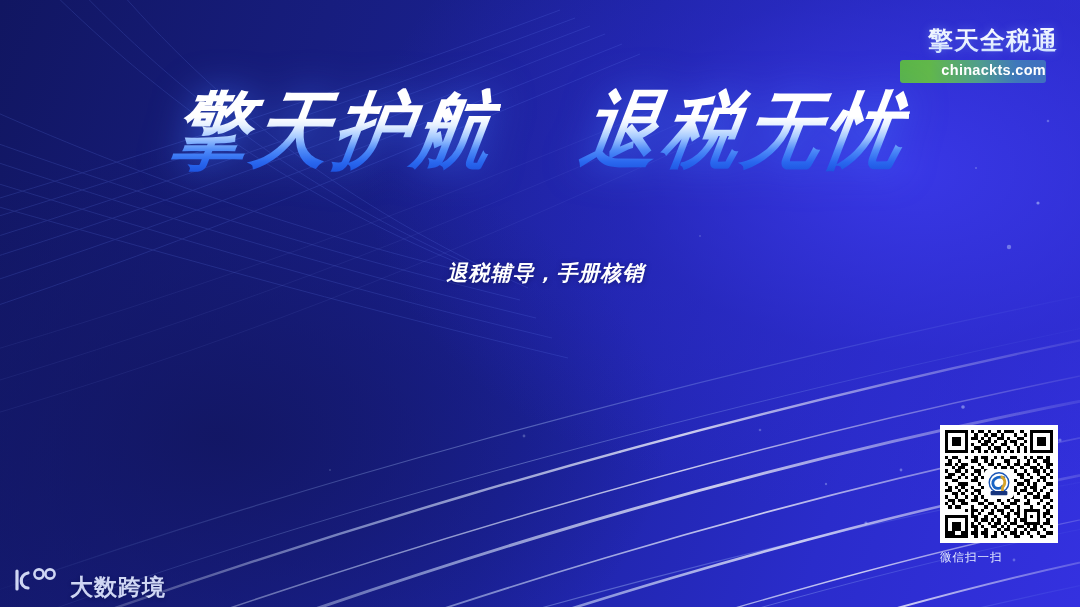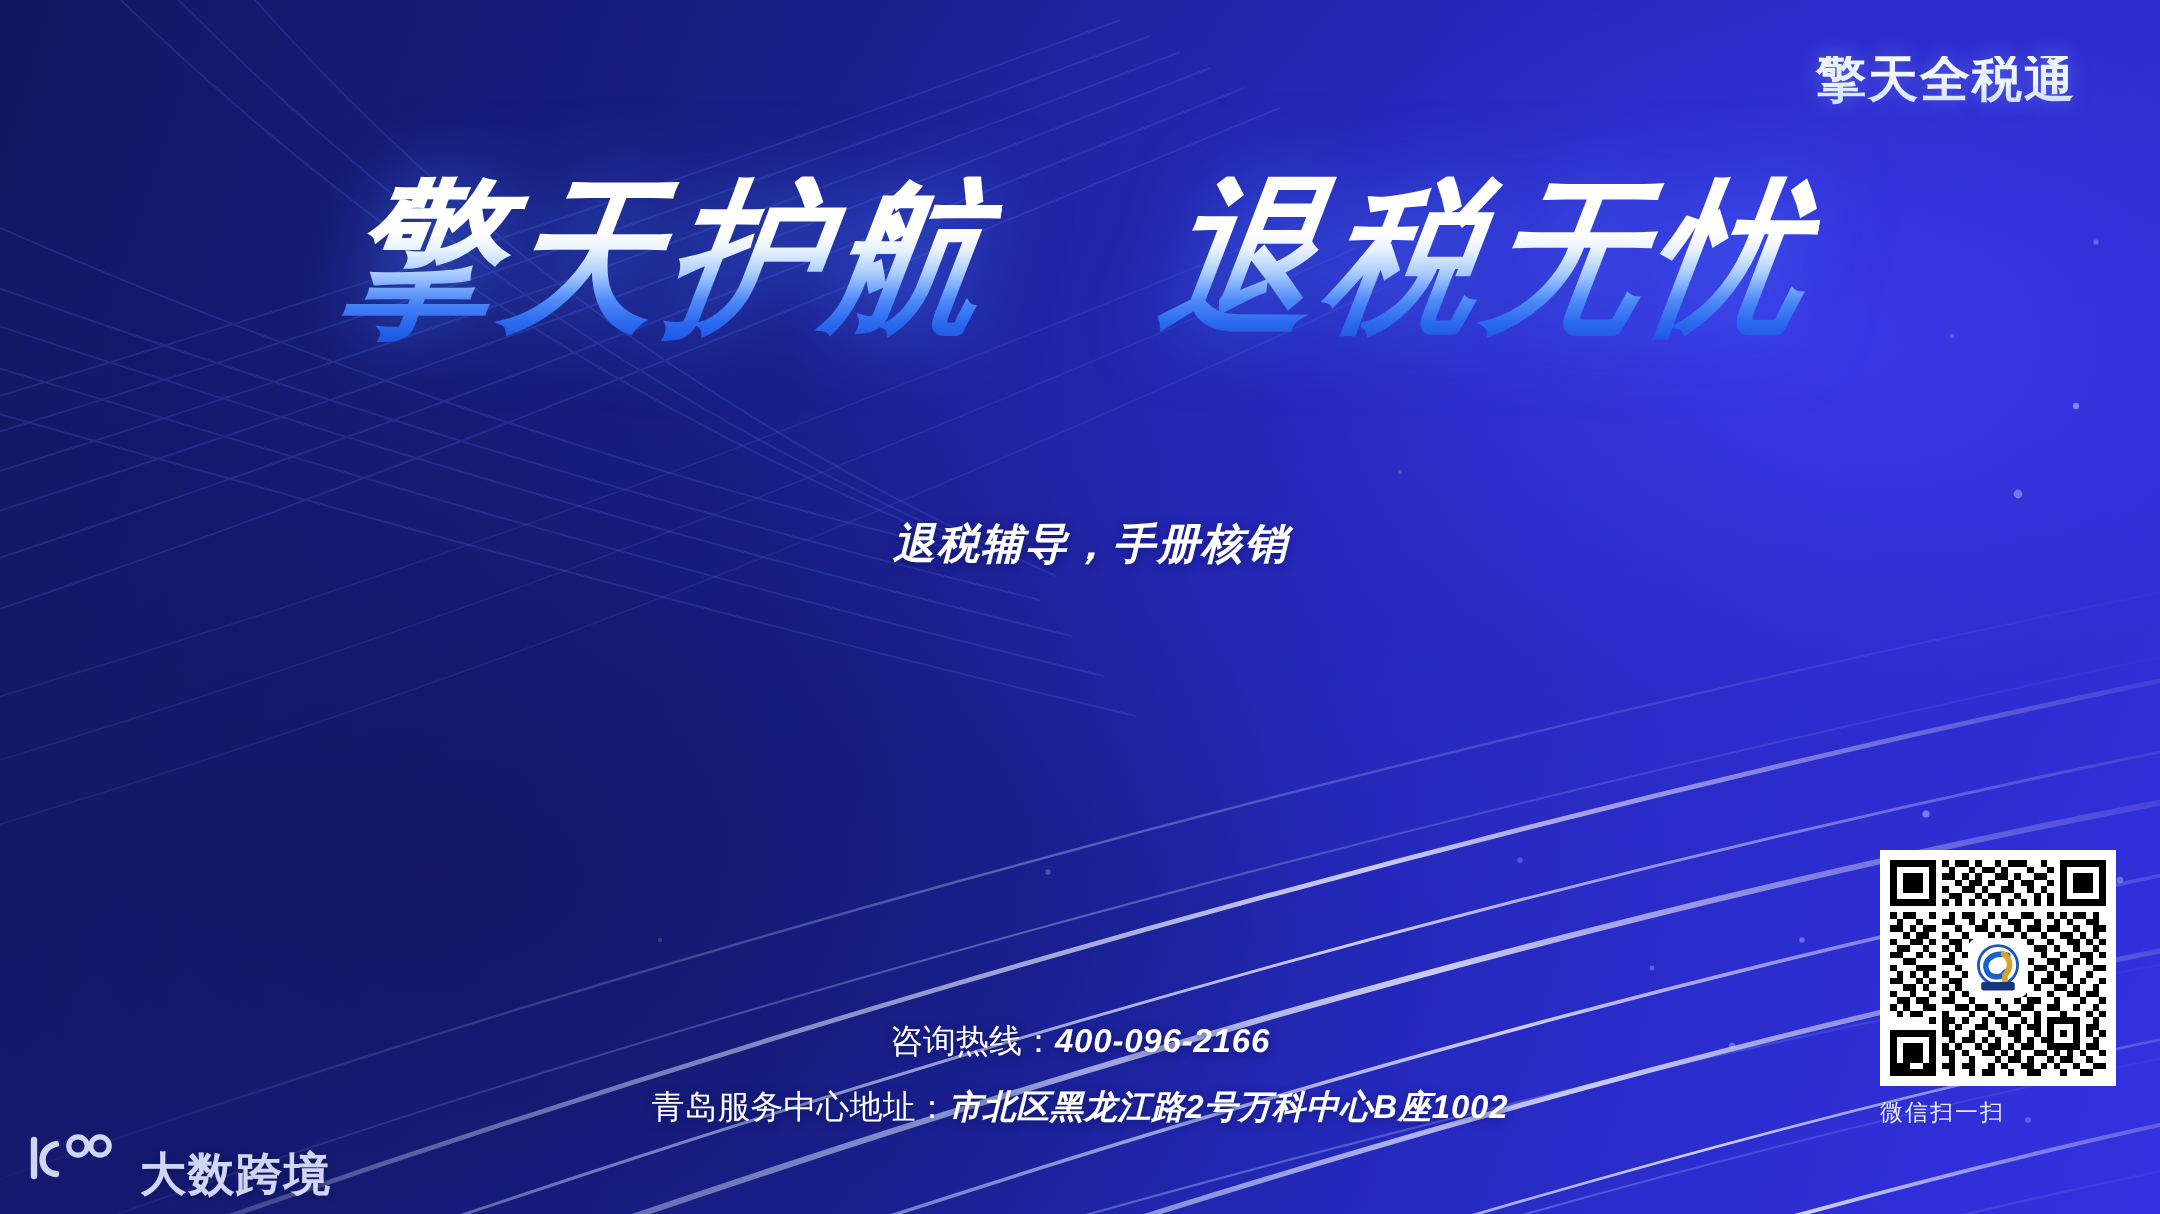--- a/index.html
+++ b/index.html
@@ -25,21 +25,21 @@
   .bg-layer { position: absolute; inset: 0; pointer-events: none; }
 
   .curve-web { opacity: .55; }
   .ray-group { opacity: .95; }
   .sparkle-group { opacity: .9; }
 
   
   .brand {
     position: absolute;
     top: 28px; right: 22px;
-    text-align: center;
+    text-align: right;
     width: 170px;
   }
   .brand-name {
     font-size: 25px;
     font-weight: bold;
     letter-spacing: 1px;
     line-height: 1;
     color: #ffffff;
     background: linear-gradient(180deg,#ffffff 0%,#ffffff 55%,#cfe0ff 100%);
     -webkit-background-clip: text;
@@ -259,40 +259,33 @@
       <circle cx="976" cy="168" r="1.1" opacity=".3"></circle>
       <circle cx="1060" cy="440" r="1.6" opacity=".4"></circle>
       <circle cx="1014" cy="560" r="1.4" opacity=".35"></circle>
       <circle cx="700" cy="236" r="1.1" opacity=".22"></circle>
       <circle cx="330" cy="470" r="1.1" opacity=".2"></circle>
     </g>
   </svg>
 
   <div class="brand">
     <div class="brand-name">擎天全税通</div>
+    <div class="brand-badge">chinackts.com</div>
   </div>
 
   <div class="headline">
     <span class="headline-inner">擎天护航</span>
     <span class="headline-gap"></span>
     <span class="headline-inner">退税无忧</span>
   </div>
 
   <div class="copy">
     <div class="copy-line l1">退税辅导，手册核销</div>
   </div>
 
-  <div class="contact">
-    <div class="contact-line">
-      <span>咨询热线：</span><span class="contact-strong">400-096-2166</span>
-    </div>
-    <div class="contact-line">
-      <span>青岛服务中心地址：</span><span class="contact-strong">市北区黑龙江路2号万科中心B座1002</span>
-    </div>
-  </div>
 
   <div class="qr-block">
     <div class="qr-card">
       <svg viewBox="0 0 33 33" shape-rendering="crispEdges" aria-hidden="true">
         <rect width="33" height="33" fill="#ffffff"></rect>
         <g fill="#000000">
 
           <path d="M0 0h7v7H0z"></path>
             <path d="M1 1h5v5H1z" fill="#ffffff"></path>
             <path d="M2 2h3v3H2z"></path>

